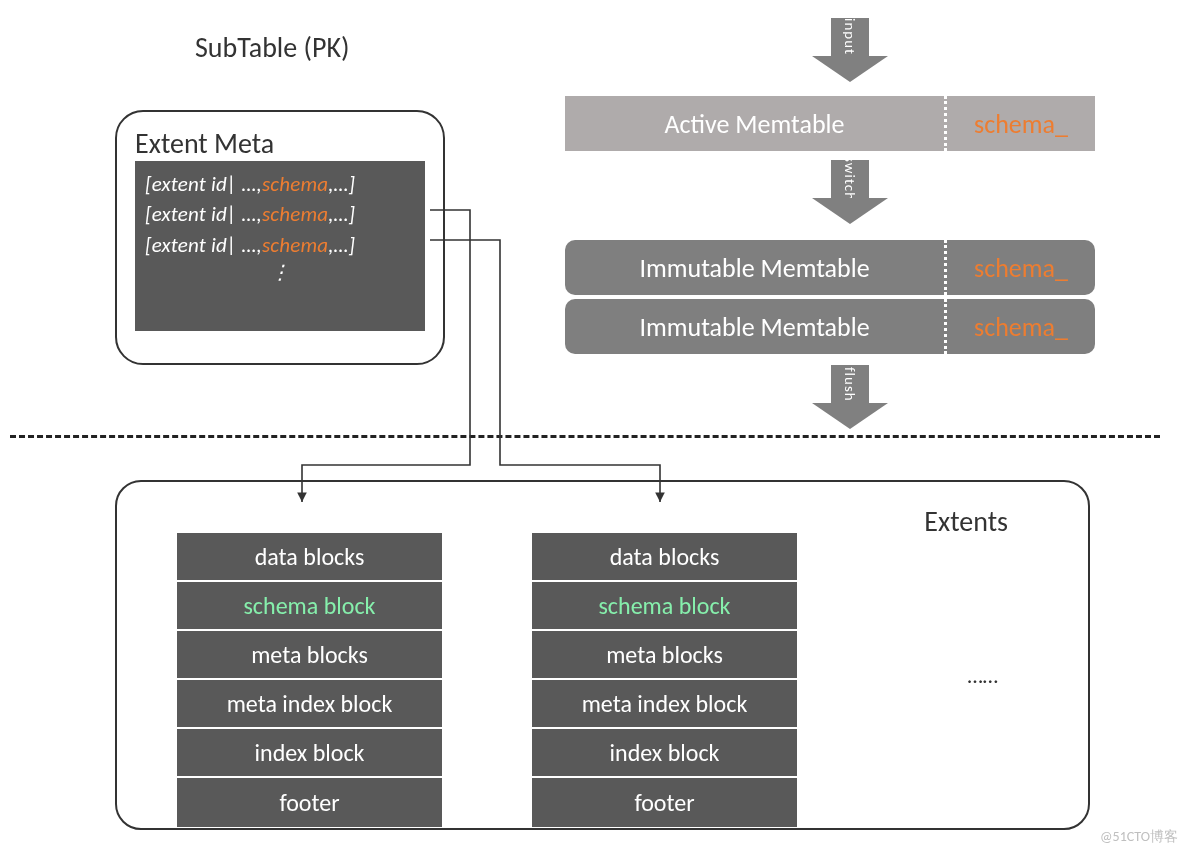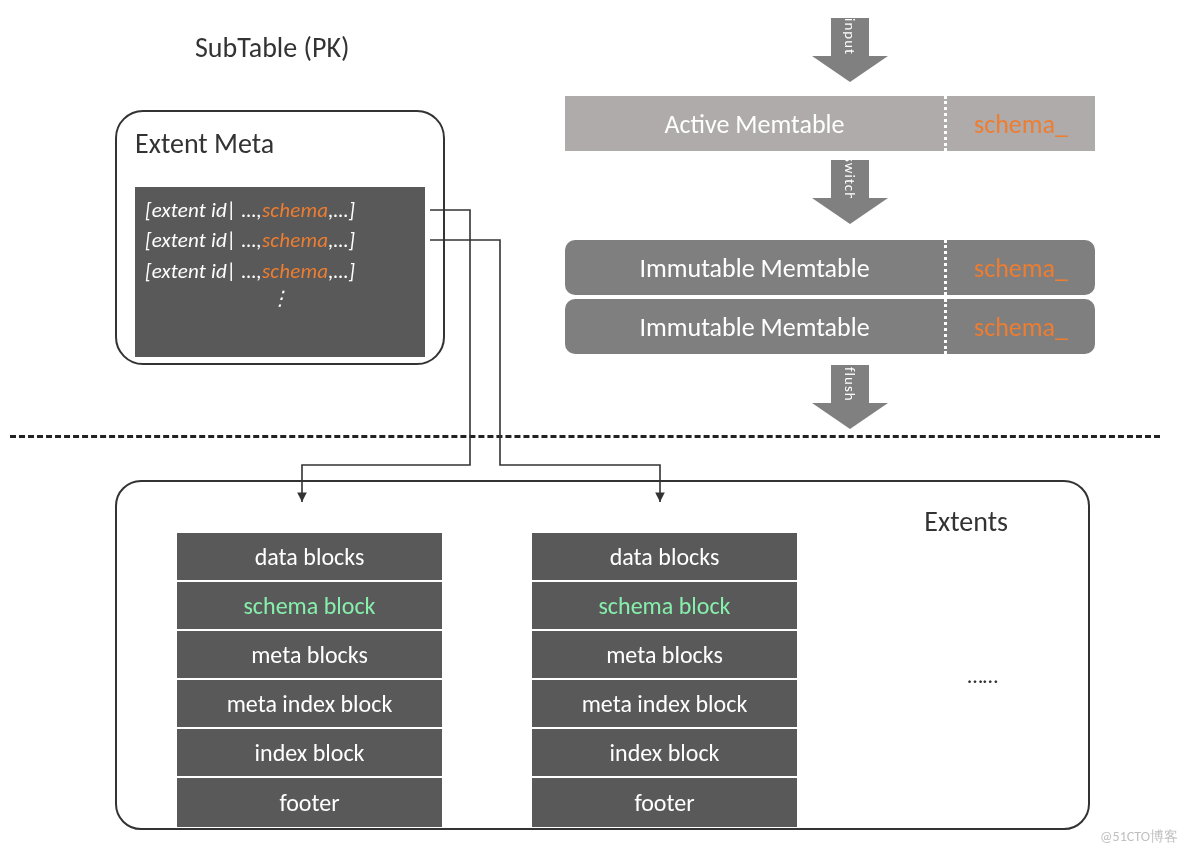--- a/index.html
+++ b/index.html
@@ -1,21 +1,21 @@
 <!DOCTYPE html>
 <html><head>
 <meta charset="utf-8">
 <style>
   *{box-sizing:border-box;margin:0;padding:0;font-family:"Segoe UI","Calibri",sans-serif;}
   body{background:#fff;width:1184px;height:852px;position:relative;overflow:hidden;}
   svg.arrow-layer{position:absolute;top:0;left:0;width:1184px;height:852px;pointer-events:none;}
 
   .title{position:absolute;font-size:28px;color:#333;}
   .extent-meta-frame{position:absolute;left:115px;top:110px;width:330px;height:255px;border:2px solid #333;border-radius:28px;padding:14px 18px 18px;}
-  .extent-meta-frame .label{font-size:28px;color:#333;margin-bottom:26px;}
+  .extent-meta-frame .label{font-size:28px;color:#333;margin-bottom:0;}
   .meta-body{background:#595959;height:170px;padding:8px 10px;font-style:italic;}
   .meta-row{color:#fff;font-size:21px;line-height:1.45;letter-spacing:.2px;white-space:pre;}
   .meta-row .orange{color:#ed7d31;}
   .meta-dots{color:#fff;text-align:center;font-size:20px;}
 
   .down-arrow{position:absolute;display:flex;flex-direction:column;align-items:center;}
   .da-shaft{width:38px;height:38px;background:#808080;display:flex;align-items:center;justify-content:center;}
   .da-label{color:#fff;font-size:15px;writing-mode:vertical-rl;text-orientation:mixed;letter-spacing:1px;}
   .da-head{width:0;height:0;border-left:38px solid transparent;border-right:38px solid transparent;border-top:26px solid #808080;}
 

